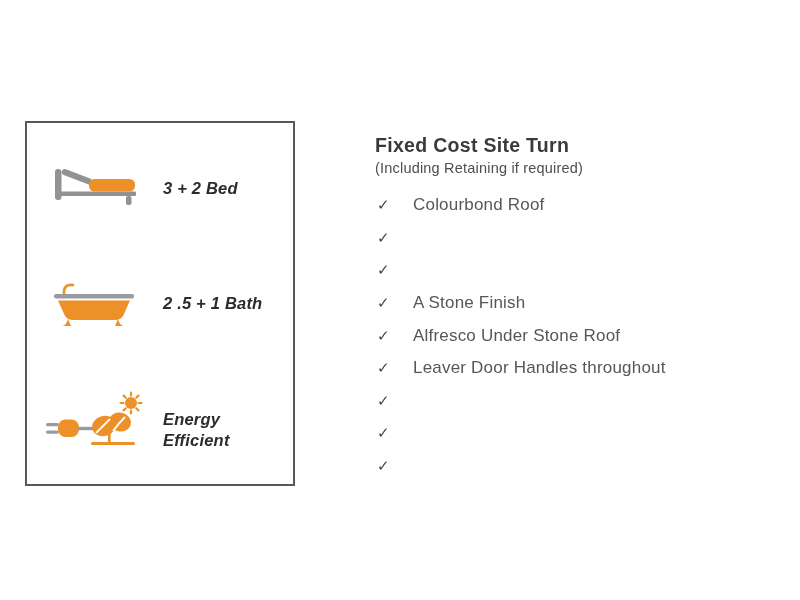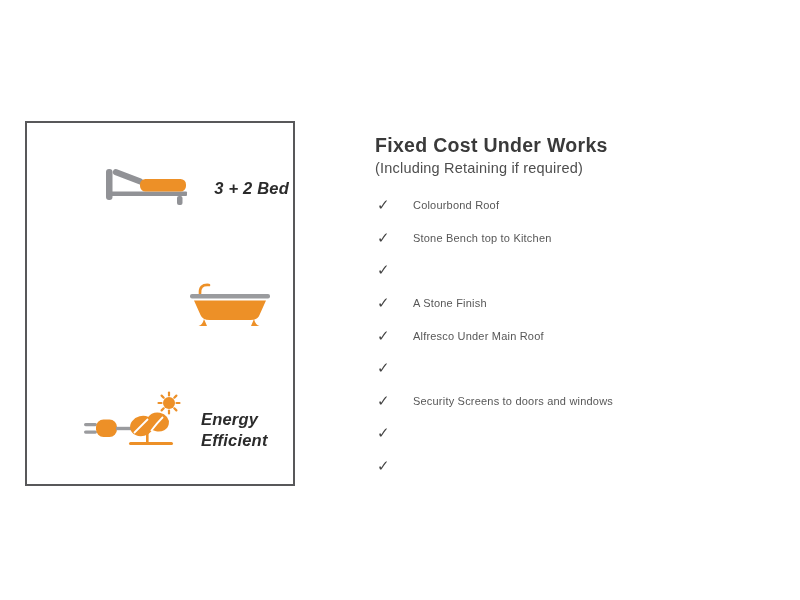--- a/index.html
+++ b/index.html
@@ -4,38 +4,38 @@
 <style>
   * { margin:0; padding:0; box-sizing:border-box; }
   html,body { width:800px; height:600px; background:#ffffff; overflow:hidden; }
   body { position:relative; font-family:"Liberation Sans", sans-serif; }
 
   
   .features-panel {
     position:absolute; left:25px; top:121px; width:270px; height:365px;
     border:2px solid #58585a;
     display:flex; flex-direction:column; justify-content:space-evenly;
-    padding:8px 4px 8px 8px; background:#fff;align-items:flex-end;
+    padding:8px 4px 8px 8px; background:#fff;
   }
   .feature-row { display:flex; align-items:center; flex:1; }
   .feature-icon-wrap { width:118px; display:flex; justify-content:center; align-items:center; flex-shrink:0; }
   .feature-label {
     margin-left:10px; font-size:16.5px; font-weight:bold; font-style:italic;
     color:#2b2b2b; line-height:1.25; letter-spacing:0.2px;
   }
   .feature-label.wrap-narrow { max-width:88px;margin-top:22px; }
 
   
   .siteworks { position:absolute; left:375px; top:134px; width:410px; }
   .sw-title { font-size:19.5px; font-weight:bold; color:#3a3a3a; letter-spacing:0.3px; }
   .sw-subtitle { font-size:14.5px; color:#4e4e4e; margin-top:3px; letter-spacing:0.2px; }
   .sw-list { margin-top:13px; }
   .sw-item { display:flex; align-items:center; height:32.6px; }
   .sw-check { width:38px; flex-shrink:0; font-size:15px; color:#454545; padding-left:2px; }
-  .sw-text { font-size:11px; color:#575757; letter-spacing:0.2px; white-space:nowrap; }
+  .sw-text { font-size:17px; color:#575757; letter-spacing:0.2px; white-space:nowrap; }
 
   svg { display:block; }
 </style>
 </head>
 <body>
 
 <div class="features-panel">
 
   <div class="feature-row">
     <span class="feature-icon-wrap">
@@ -53,20 +53,21 @@
   <div class="feature-row">
     <span class="feature-icon-wrap">
       <svg width="84" height="46" viewBox="0 0 84 46">
         <path d="M12,13 Q11,3 21,4" fill="none" stroke="#ED9027" stroke-width="2.6" stroke-linecap="round"></path>
         <rect x="2" y="13" width="80" height="4.5" rx="2" fill="#9a9b9e"></rect>
         <path d="M6,19.5 h72 l-6.5,14.5 q-2,5 -9,5 h-41 q-7,0 -9,-5 z" fill="#ED9027"></path>
         <path d="M16,38 q-1.5,6 -5.5,7 l8.5,0 z" fill="#ED9027"></path>
         <path d="M66,38 q1.5,6 5.5,7 l-8.5,0 z" fill="#ED9027"></path>
       </svg>
     </span>
+    <span class="feature-label">2 .5 + 1 Bath</span>
   </div>
 
 
 
   <div class="feature-row">
     <span class="feature-icon-wrap">
       <svg width="98" height="58" viewBox="0 0 98 58">
         <circle cx="86" cy="13" r="6" fill="#ED9027"></circle>
         <g stroke="#ED9027" stroke-width="2.2" stroke-linecap="round">
           <line x1="86" y1="2.5" x2="86" y2="5.5"></line>
@@ -89,49 +90,48 @@
         <rect x="63" y="43" width="2.6" height="10" fill="#ED9027"></rect>
         <rect x="46" y="52" width="44" height="3" rx="1.5" fill="#ED9027"></rect>
       </svg>
     </span>
     <span class="feature-label wrap-narrow">Energy Efficient</span>
   </div>
 
 </div>
 
 <div class="siteworks">
-  <div class="sw-title">Fixed Cost Under Works</div>
+  <div class="sw-title">Fixed Cost Site Turn</div>
   <div class="sw-subtitle">(Including Retaining if required)</div>
 
   <div class="sw-list">
     <div class="sw-item">
       <span class="sw-check">✓</span>
       <span class="sw-text">Colourbond Roof</span>
     </div>
     <div class="sw-item">
       <span class="sw-check">✓</span>
-      <span class="sw-text">Stone Bench top to Kitchen</span>
     </div>
     <div class="sw-item">
       <span class="sw-check">✓</span>
     </div>
     <div class="sw-item">
       <span class="sw-check">✓</span>
       <span class="sw-text">A Stone Finish</span>
     </div>
     <div class="sw-item">
       <span class="sw-check">✓</span>
-      <span class="sw-text">Alfresco Under Main Roof</span>
+      <span class="sw-text">Alfresco Under Stone Roof</span>
     </div>
     <div class="sw-item">
       <span class="sw-check">✓</span>
+      <span class="sw-text">Leaver Door Handles throughout</span>
     </div>
     <div class="sw-item">
       <span class="sw-check">✓</span>
-      <span class="sw-text">Security Screens to doors and windows</span>
     </div>
     <div class="sw-item">
       <span class="sw-check">✓</span>
     </div>
     <div class="sw-item">
       <span class="sw-check">✓</span>
     </div>
   </div>
 </div>
 

